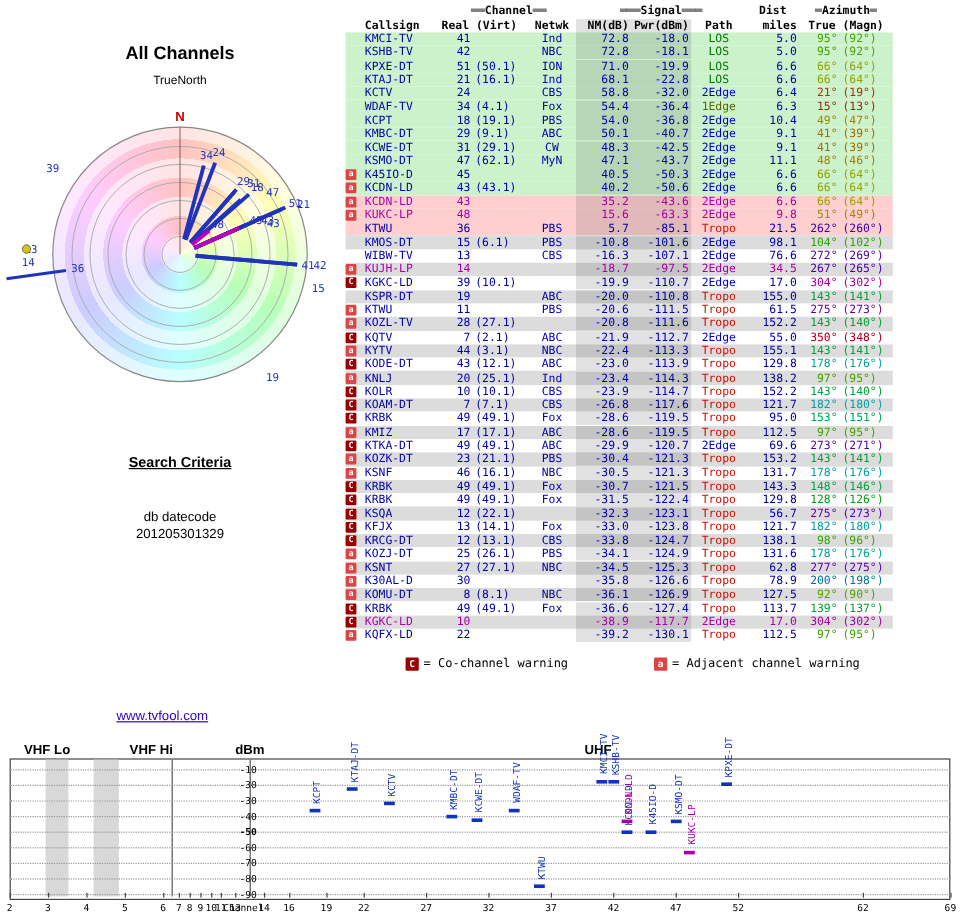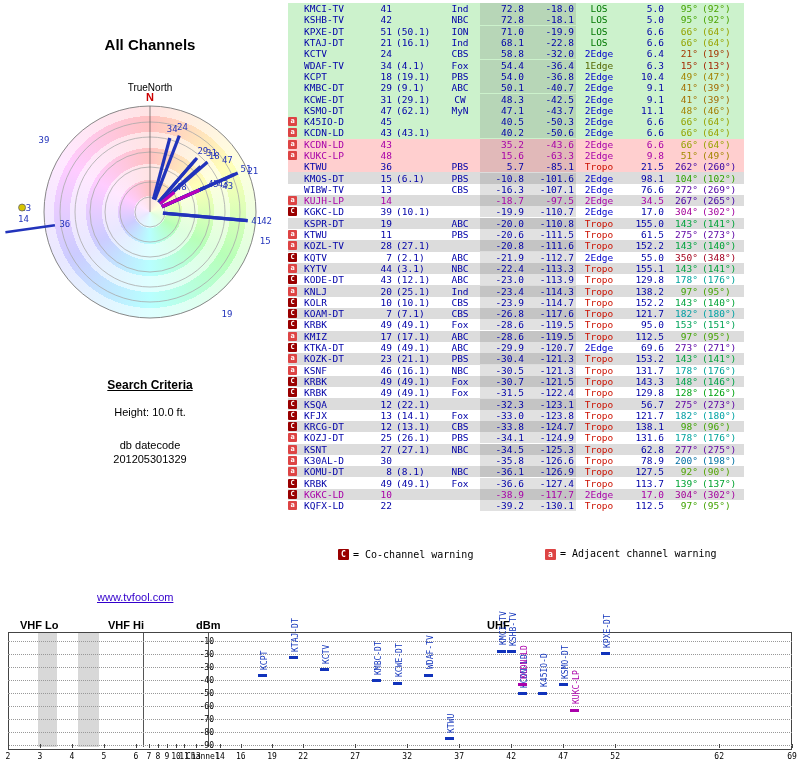--- a/index.html
+++ b/index.html
@@ -1,21 +1,21 @@
 <!DOCTYPE html>
 <html><head>
 <meta charset="utf-8">
 <style>
   html,body{margin:0;padding:0;background:#fff;}
   .page{position:relative;width:800px;height:768px;background:#fff;overflow:hidden;
         font-family:"Liberation Sans","DejaVu Sans",sans-serif;color:#000;}
   
   .radar-title{position:absolute;left:55px;top:36px;width:190px;text-align:center;
                font-size:15px;font-weight:bold;}
-  .truenorth{position:absolute;left:55px;top:62px;width:190px;text-align:center;font-size:10px;margin-top:20px;}
+  .truenorth{position:absolute;left:55px;top:62px;width:190px;text-align:center;font-size:10px;}
   .wheel{position:absolute;left:44px;top:106px;width:212px;height:212px;border-radius:50%;
          background:conic-gradient(hsl(0,100%,88%),hsl(60,100%,86%) 60deg,hsl(120,100%,86%) 120deg,
                   hsl(180,100%,86%) 180deg,hsl(240,100%,90%) 240deg,hsl(300,100%,90%) 300deg,hsl(360,100%,88%));}
   .wheel:after{content:"";position:absolute;inset:0;border-radius:50%;
          background:repeating-radial-gradient(circle,rgba(255,255,255,.55) 0 16px,rgba(255,255,255,0) 16px 32px);}
   #radar-svg{position:absolute;left:5px;top:67px;}
   
   .search{position:absolute;left:55px;top:378px;width:190px;text-align:center;}
   .sc-head{font-size:12px;font-weight:bold;text-decoration:underline;margin-bottom:13px;}
   .sc-line{font-size:11px;line-height:14px;}
@@ -116,29 +116,46 @@
         <text x="18.47363794659549" y="154.63096565598104" text-anchor="middle" font-size="9" font-family="&quot;DejaVu Sans Mono&quot;,monospace" fill="#2233bb">14</text>
         <text x="260.2711322815884" y="176.74032119724052" text-anchor="middle" font-size="9" font-family="&quot;DejaVu Sans Mono&quot;,monospace" fill="#2233bb">15</text>
         <text x="222.03232296346215" y="250.22534528605348" text-anchor="middle" font-size="9" font-family="&quot;DejaVu Sans Mono&quot;,monospace" fill="#2233bb">19</text>
         <circle cx="17.077974141555742" cy="140.53286442207983" r="3.5" fill="#d6c500" stroke="#666" stroke-width="0.8"></circle>
       </g>
     <text id="north-marker" x="145" y="34" text-anchor="middle" font-size="11" font-weight="bold" fill="#cc0000">N</text>
   </svg>
 
   <div class="search">
     <div class="sc-head">Search Criteria</div>
-    <div class="sc-line">Height: 10.0 ft.</div>
     <div class="sc-gap"></div>
     <div class="sc-line">db datecode</div>
     <div class="sc-line">201205301329</div>
   </div>
 
   <a class="site-link">www.tvfool.com</a>
 
   <div id="table-block">
+    <div class="trow thead">
+      <div class="hc" style="grid-column:1/3"></div>
+      <div class="hc center" style="grid-column:3/6">══Channel══</div>
+      <div class="hc center" style="grid-column:6/9">═══Signal═══</div>
+      <div class="hc center" style="grid-column:9">Dist</div>
+      <div class="hc center" style="grid-column:10/12">═Azimuth═</div>
+    </div>
+    <div class="trow thead">
+      <div class="hc"></div>
+      <div class="hc">Callsign</div>
+      <div class="hc" style="grid-column:3/5">Real (Virt)</div>
+      <div class="hc center">Netwk</div>
+      <div class="hc right shade">NM(dB)</div>
+      <div class="hc right shade">Pwr(dBm)</div>
+      <div class="hc center">Path</div>
+      <div class="hc right">miles</div>
+      <div class="hc" style="grid-column:10/12;text-align:center">True (Magn)</div>
+    </div>
     <div id="table-rows">
         <div class="trow" style="background: rgb(204, 242, 204);"><div class="cell c-warn"></div><div class="cell c-call" style="color: rgb(0, 0, 168);">KMCI-TV</div><div class="cell c-real" style="color: rgb(0, 0, 168);">41</div><div class="cell c-virt" style="color: rgb(0, 0, 168);"></div><div class="cell c-net" style="color: rgb(0, 0, 168);">Ind</div><div class="cell c-nm shade" style="color: rgb(0, 0, 168);">72.8</div><div class="cell c-pwr shade" style="color: rgb(0, 0, 168);">-18.0</div><div class="cell c-path" style="color: rgb(0, 119, 0);">LOS</div><div class="cell c-dist" style="color: rgb(0, 0, 168);">5.0</div><div class="cell c-true" style="color: rgb(68, 163, 0);">95°</div><div class="cell c-magn" style="color: rgb(76, 163, 0);">(92°)</div></div>
         <div class="trow" style="background: rgb(204, 242, 204);"><div class="cell c-warn"></div><div class="cell c-call" style="color: rgb(0, 0, 168);">KSHB-TV</div><div class="cell c-real" style="color: rgb(0, 0, 168);">42</div><div class="cell c-virt" style="color: rgb(0, 0, 168);"></div><div class="cell c-net" style="color: rgb(0, 0, 168);">NBC</div><div class="cell c-nm shade" style="color: rgb(0, 0, 168);">72.8</div><div class="cell c-pwr shade" style="color: rgb(0, 0, 168);">-18.1</div><div class="cell c-path" style="color: rgb(0, 119, 0);">LOS</div><div class="cell c-dist" style="color: rgb(0, 0, 168);">5.0</div><div class="cell c-true" style="color: rgb(68, 163, 0);">95°</div><div class="cell c-magn" style="color: rgb(76, 163, 0);">(92°)</div></div>
         <div class="trow" style="background: rgb(204, 242, 204);"><div class="cell c-warn"></div><div class="cell c-call" style="color: rgb(0, 0, 168);">KPXE-DT</div><div class="cell c-real" style="color: rgb(0, 0, 168);">51</div><div class="cell c-virt" style="color: rgb(0, 0, 168);">(50.1)</div><div class="cell c-net" style="color: rgb(0, 0, 168);">ION</div><div class="cell c-nm shade" style="color: rgb(0, 0, 168);">71.0</div><div class="cell c-pwr shade" style="color: rgb(0, 0, 168);">-19.9</div><div class="cell c-path" style="color: rgb(0, 119, 0);">LOS</div><div class="cell c-dist" style="color: rgb(0, 0, 168);">6.6</div><div class="cell c-true" style="color: rgb(147, 163, 0);">66°</div><div class="cell c-magn" style="color: rgb(152, 163, 0);">(64°)</div></div>
         <div class="trow" style="background: rgb(204, 242, 204);"><div class="cell c-warn"></div><div class="cell c-call" style="color: rgb(0, 0, 168);">KTAJ-DT</div><div class="cell c-real" style="color: rgb(0, 0, 168);">21</div><div class="cell c-virt" style="color: rgb(0, 0, 168);">(16.1)</div><div class="cell c-net" style="color: rgb(0, 0, 168);">Ind</div><div class="cell c-nm shade" style="color: rgb(0, 0, 168);">68.1</div><div class="cell c-pwr shade" style="color: rgb(0, 0, 168);">-22.8</div><div class="cell c-path" style="color: rgb(0, 119, 0);">LOS</div><div class="cell c-dist" style="color: rgb(0, 0, 168);">6.6</div><div class="cell c-true" style="color: rgb(147, 163, 0);">66°</div><div class="cell c-magn" style="color: rgb(152, 163, 0);">(64°)</div></div>
         <div class="trow" style="background: rgb(204, 242, 204);"><div class="cell c-warn"></div><div class="cell c-call" style="color: rgb(0, 0, 168);">KCTV</div><div class="cell c-real" style="color: rgb(0, 0, 168);">24</div><div class="cell c-virt" style="color: rgb(0, 0, 168);"></div><div class="cell c-net" style="color: rgb(0, 0, 168);">CBS</div><div class="cell c-nm shade" style="color: rgb(0, 0, 168);">58.8</div><div class="cell c-pwr shade" style="color: rgb(0, 0, 168);">-32.0</div><div class="cell c-path" style="color: rgb(0, 0, 204);">2Edge</div><div class="cell c-dist" style="color: rgb(0, 0, 168);">6.4</div><div class="cell c-true" style="color: rgb(163, 57, 0);">21°</div><div class="cell c-magn" style="color: rgb(163, 52, 0);">(19°)</div></div>
         <div class="trow" style="background: rgb(204, 242, 204);"><div class="cell c-warn"></div><div class="cell c-call" style="color: rgb(0, 0, 168);">WDAF-TV</div><div class="cell c-real" style="color: rgb(0, 0, 168);">34</div><div class="cell c-virt" style="color: rgb(0, 0, 168);">(4.1)</div><div class="cell c-net" style="color: rgb(0, 0, 168);">Fox</div><div class="cell c-nm shade" style="color: rgb(0, 0, 168);">54.4</div><div class="cell c-pwr shade" style="color: rgb(0, 0, 168);">-36.4</div><div class="cell c-path" style="color: rgb(85, 102, 0);">1Edge</div><div class="cell c-dist" style="color: rgb(0, 0, 168);">6.3</div><div class="cell c-true" style="color: rgb(163, 41, 0);">15°</div><div class="cell c-magn" style="color: rgb(163, 35, 0);">(13°)</div></div>
         <div class="trow" style="background: rgb(204, 242, 204);"><div class="cell c-warn"></div><div class="cell c-call" style="color: rgb(0, 0, 168);">KCPT</div><div class="cell c-real" style="color: rgb(0, 0, 168);">18</div><div class="cell c-virt" style="color: rgb(0, 0, 168);">(19.1)</div><div class="cell c-net" style="color: rgb(0, 0, 168);">PBS</div><div class="cell c-nm shade" style="color: rgb(0, 0, 168);">54.0</div><div class="cell c-pwr shade" style="color: rgb(0, 0, 168);">-36.8</div><div class="cell c-path" style="color: rgb(0, 0, 204);">2Edge</div><div class="cell c-dist" style="color: rgb(0, 0, 168);">10.4</div><div class="cell c-true" style="color: rgb(163, 133, 0);">49°</div><div class="cell c-magn" style="color: rgb(163, 128, 0);">(47°)</div></div>
         <div class="trow" style="background: rgb(204, 242, 204);"><div class="cell c-warn"></div><div class="cell c-call" style="color: rgb(0, 0, 168);">KMBC-DT</div><div class="cell c-real" style="color: rgb(0, 0, 168);">29</div><div class="cell c-virt" style="color: rgb(0, 0, 168);">(9.1)</div><div class="cell c-net" style="color: rgb(0, 0, 168);">ABC</div><div class="cell c-nm shade" style="color: rgb(0, 0, 168);">50.1</div><div class="cell c-pwr shade" style="color: rgb(0, 0, 168);">-40.7</div><div class="cell c-path" style="color: rgb(0, 0, 204);">2Edge</div><div class="cell c-dist" style="color: rgb(0, 0, 168);">9.1</div><div class="cell c-true" style="color: rgb(163, 112, 0);">41°</div><div class="cell c-magn" style="color: rgb(163, 106, 0);">(39°)</div></div>
         <div class="trow" style="background: rgb(204, 242, 204);"><div class="cell c-warn"></div><div class="cell c-call" style="color: rgb(0, 0, 168);">KCWE-DT</div><div class="cell c-real" style="color: rgb(0, 0, 168);">31</div><div class="cell c-virt" style="color: rgb(0, 0, 168);">(29.1)</div><div class="cell c-net" style="color: rgb(0, 0, 168);">CW</div><div class="cell c-nm shade" style="color: rgb(0, 0, 168);">48.3</div><div class="cell c-pwr shade" style="color: rgb(0, 0, 168);">-42.5</div><div class="cell c-path" style="color: rgb(0, 0, 204);">2Edge</div><div class="cell c-dist" style="color: rgb(0, 0, 168);">9.1</div><div class="cell c-true" style="color: rgb(163, 112, 0);">41°</div><div class="cell c-magn" style="color: rgb(163, 106, 0);">(39°)</div></div>
@@ -201,21 +218,21 @@
     <div id="bc-dynamic">
         <div class="grid" style="top: 23px;"></div>
         <div class="ylab" style="left: 184px; top: 19px;">-10</div>
         <div class="grid" style="top: 36px;"></div>
         <div class="ylab" style="left: 184px; top: 32px;">-30</div>
         <div class="grid" style="top: 49px;"></div>
         <div class="ylab" style="left: 184px; top: 45px;">-30</div>
         <div class="grid" style="top: 62px;"></div>
         <div class="ylab" style="left: 184px; top: 58px;">-40</div>
         <div class="grid" style="top: 75px;"></div>
-        <div class="ylab" style="left: 184px; top: 71px;">-50</div>
+        <div class="ylab" style="left: 184px; top: 71px; font-weight: bold;">-50</div>
         <div class="grid" style="top: 88px;"></div>
         <div class="ylab" style="left: 184px; top: 84px;">-60</div>
         <div class="grid" style="top: 101px;"></div>
         <div class="ylab" style="left: 184px; top: 97px;">-70</div>
         <div class="grid" style="top: 114px;"></div>
         <div class="ylab" style="left: 184px; top: 110px;">-80</div>
         <div class="grid" style="top: 127px;"></div>
         <div class="ylab" style="left: 184px; top: 123px;">-90</div>
         <div class="tick" style="left: 8px;"></div>
         <div class="xlab" style="left: 8px;">2</div>

